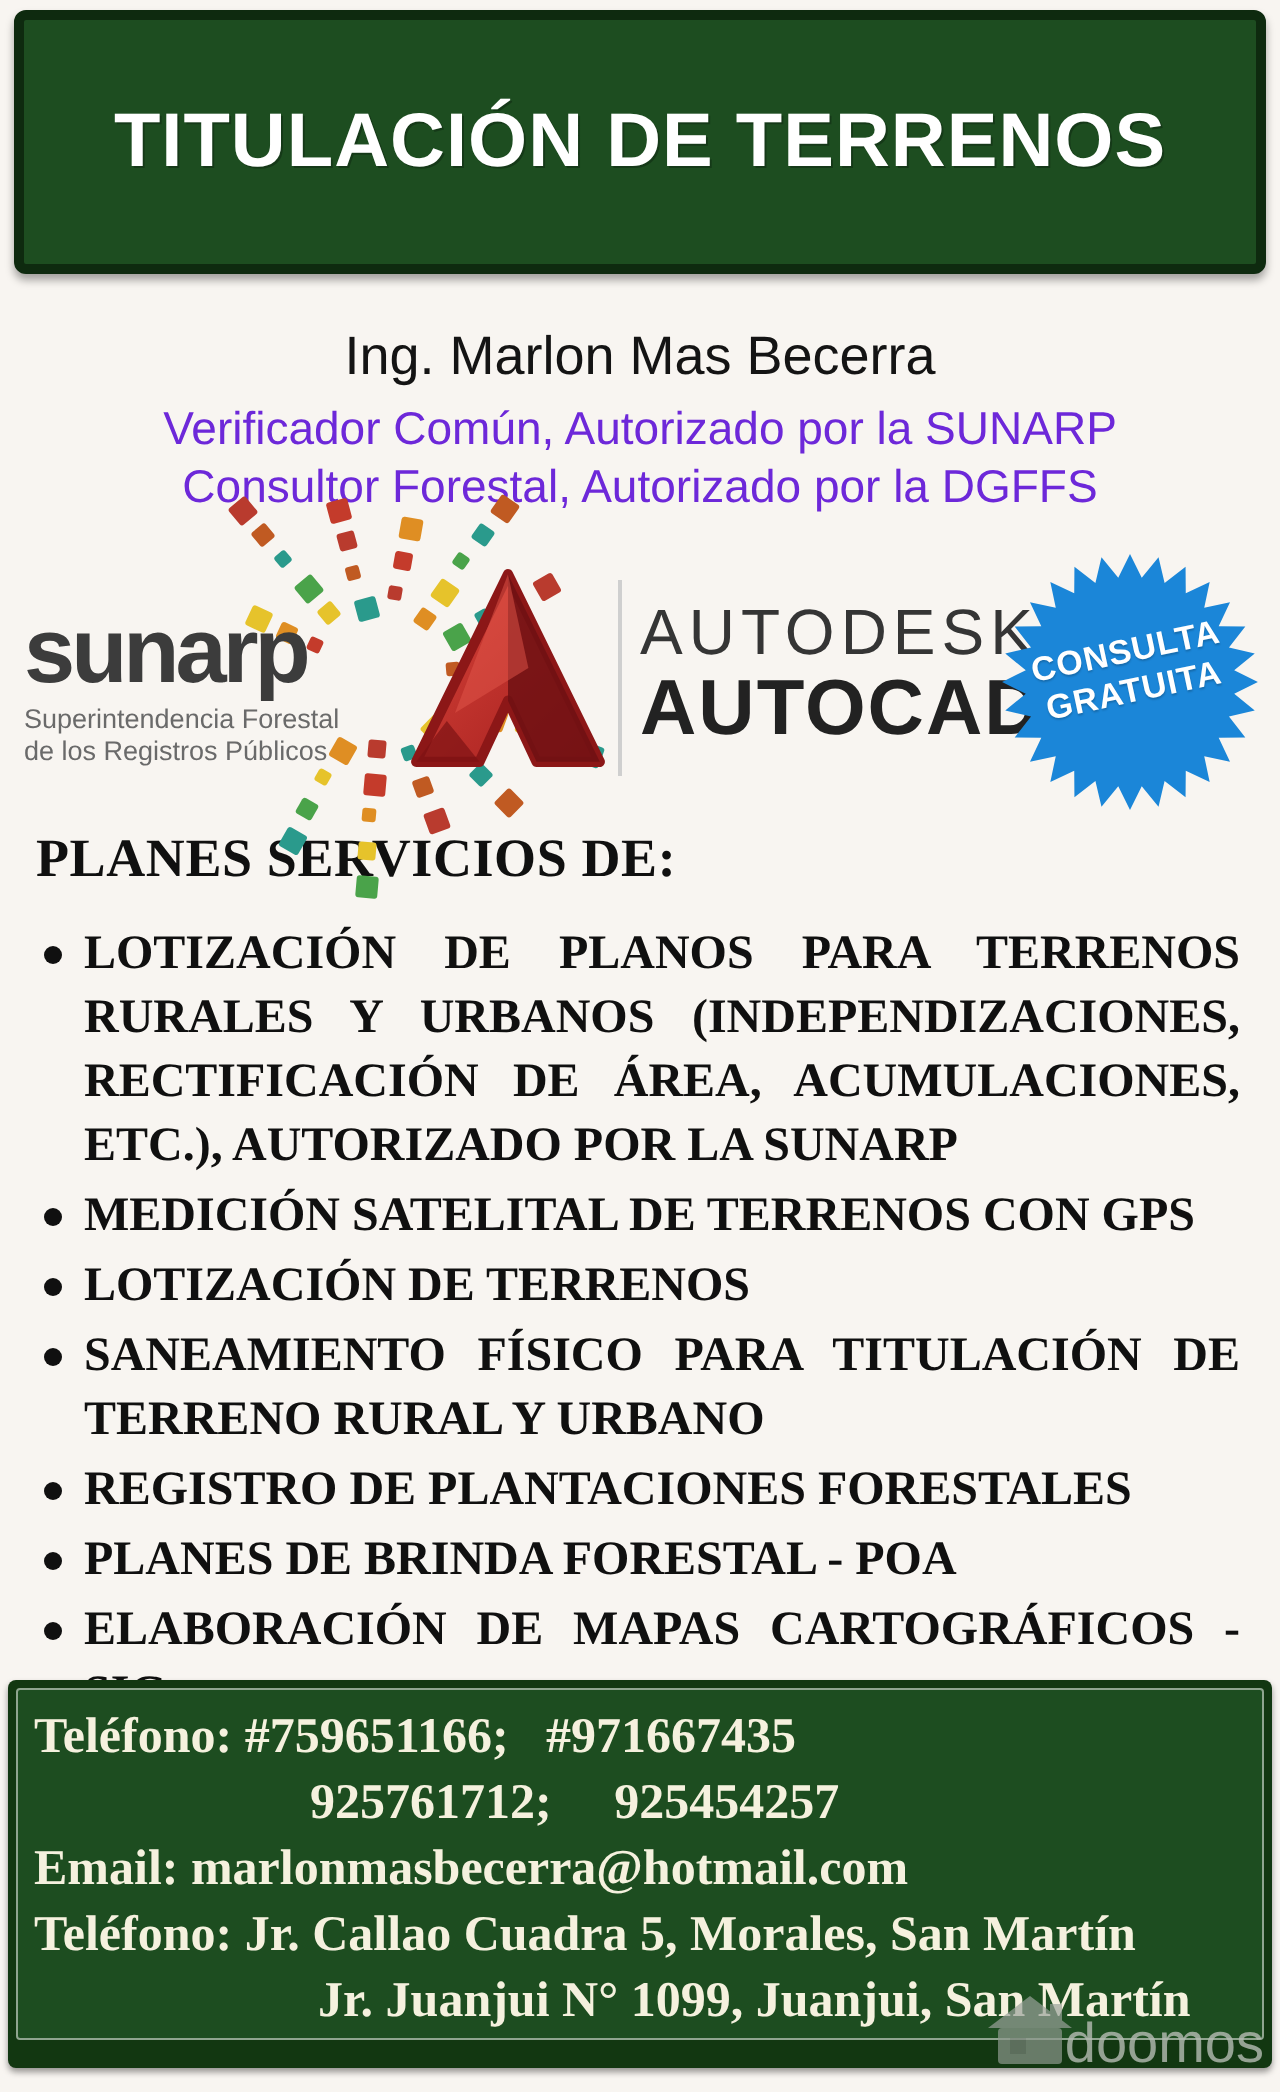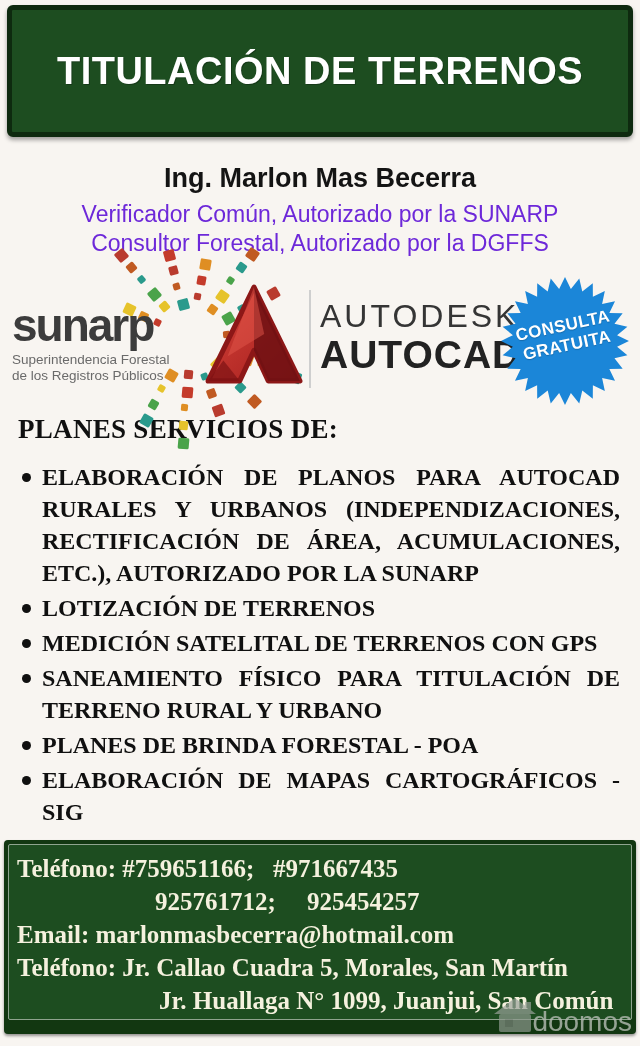--- a/index.html
+++ b/index.html
@@ -14,21 +14,21 @@
     border:5px solid #0e2a0f;border-radius:6px;
     box-shadow:0 3px 4px rgba(0,0,0,.35);
     display:flex;flex-direction:column;justify-content:center;text-align:center;
   }
   .header-box .t-line{
     color:#ffffff;font-weight:800;font-size:38px;line-height:56px;
     letter-spacing:.5px;text-shadow:1px 1px 0 rgba(0,0,0,.25);
   }
   
   .intro{margin-top:26px;text-align:center;color:#141414;}
-  .intro .name{font-size:27px;font-weight:bold;margin-bottom:6px;}
+  .intro .name{font-size:27px;font-weight:normal;margin-bottom:6px;}
   .intro .sub{font-size:23px;line-height:29px;color:#6d28d9;}
   
   .logo-row{position:relative;height:140px;margin-top:4px;text-decoration:underline;}
   .sunarp{position:absolute;left:12px;top:40px;z-index:2;}
   .sunarp .word{
     font-size:46px;font-weight:bold;color:#3c3c3c;letter-spacing:-2px;line-height:46px;
   }
   .sunarp .cap{font-size:13.5px;line-height:16px;color:#6a6a6a;margin-top:4px;}
   .confetti{position:absolute;left:95px;top:-30px;width:220px;height:230px;z-index:1;}
   .acad{position:absolute;left:203px;top:18px;width:102px;height:108px;z-index:3;}
@@ -182,37 +182,38 @@
       <div class="btxt">
         <div>CONSULTA</div>
         <div>GRATUITA</div>
       </div>
     </div>
   </div>
 
   <div class="services">
     <h2>PLANES SERVICIOS DE:</h2>
     <ul>
-      <li>ELABORACIÓN DE PLANOS PARA AUTOCAD RURALES Y URBANOS (INDEPENDIZACIONES, RECTIFICACIÓN DE ÁREA, ACUMULACIONES, ETC.), AUTORIZADO POR LA SUNARP</li>
+      <li>LOTIZACIÓN DE PLANOS PARA TERRENOS RURALES Y URBANOS (INDEPENDIZACIONES, RECTIFICACIÓN DE ÁREA, ACUMULACIONES, ETC.), AUTORIZADO POR LA SUNARP</li>
+      <li>MEDICIÓN SATELITAL DE TERRENOS CON GPS</li>
       <li>LOTIZACIÓN DE TERRENOS</li>
-      <li>MEDICIÓN SATELITAL DE TERRENOS CON GPS</li>
       <li>SANEAMIENTO FÍSICO PARA TITULACIÓN DE TERRENO RURAL Y URBANO</li>
+      <li>REGISTRO DE PLANTACIONES FORESTALES</li>
       <li>PLANES DE BRINDA FORESTAL - POA</li>
       <li>ELABORACIÓN DE MAPAS CARTOGRÁFICOS - SIG</li>
       <li>OTROS AFINES</li>
     </ul>
   </div>
 
   <div class="footer">
     <div class="f-inner">
       <div class="f-line"><span>Teléfono:</span><span class="pre"> #759651166;   #971667435</span></div>
       <div class="f-line indent1"><span class="pre">925761712;     925454257</span></div>
       <div class="f-line"><span>Email:</span><span class="pre"> marlonmasbecerra@hotmail.com</span></div>
       <div class="f-line"><span>Teléfono:</span><span class="pre"> Jr. Callao Cuadra 5, Morales, San Martín</span></div>
-      <div class="f-line indent2"><span class="pre">Jr. Huallaga N° 1099, Juanjui, San Común</span></div>
+      <div class="f-line indent2"><span class="pre">Jr. Juanjui N° 1099, Juanjui, San Martín</span></div>
     </div>
   </div>
 
   <div class="watermark">
     <svg width="46" height="40" viewBox="0 0 46 40" opacity="0.85">
       <polygon points="23,2 44,18 2,18" fill="#9aa39a"></polygon>
       <rect x="7" y="18" width="32" height="18" rx="2" fill="#8f998f"></rect>
       <rect x="33" y="6" width="6" height="9" fill="#9aa39a"></rect>
       <rect x="13" y="23" width="8" height="8" fill="#7d877d"></rect>
     </svg>

